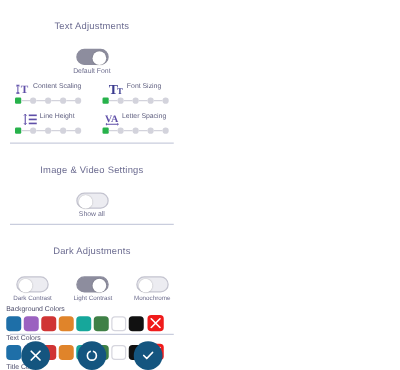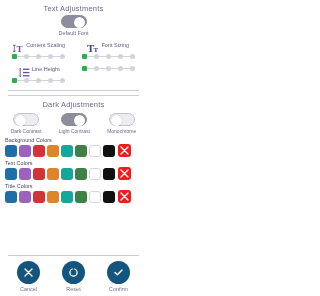--- a/index.html
+++ b/index.html
@@ -10,21 +10,21 @@
     overflow:hidden;
     color:#5b5b7a;
   }
   .panel{width:147px;height:296px;position:relative;box-sizing:border-box;}
 
   .section-title{
     text-align:center;
     font-size:7.5px;
     color:#6b6b90;
     letter-spacing:.2px;
-    margin:0;
+    margin:12px;
     padding:4px 0 2px 0;
     font-weight:400;
   }
   .divider{
     height:1px;background:#c9cddd;margin:3px 8px 0 8px;
   }
 
   
   .toggle-wrap{display:flex;flex-direction:column;align-items:center;}
   .toggle{
@@ -182,38 +182,58 @@
           <span class="track"></span>
           <span class="dot"></span>
           <span class="track"></span>
           <span class="dot"></span>
           <span class="track"></span>
           <span class="dot"></span>
         </div>
       </div>
 
       <div class="ta-cell">
+        <div class="ta-head">
+          <span class="ta-icon">
+            <svg viewBox="0 0 12 11" width="12" height="11">
+              <text x="0" y="7.6" font-family="Liberation Serif, serif" font-size="8" fill="#5f4fa8" font-weight="bold">VA</text>
+              <path d="M0.8 9.4 h9.8" stroke="#5f4fa8" stroke-width="0.8"></path>
+              <path d="M1.6 8.6 L0.7 9.4 L1.6 10.2" stroke="#5f4fa8" stroke-width="0.7" fill="none"></path>
+              <path d="M9.8 8.6 L10.7 9.4 L9.8 10.2" stroke="#5f4fa8" stroke-width="0.7" fill="none"></path>
+            </svg>
+          </span>
+          <span class="ta-label">Letter Spacing</span>
+        </div>
         <div class="slider">
           <span class="dot active"></span>
           <span class="track"></span>
           <span class="dot"></span>
           <span class="track"></span>
           <span class="dot"></span>
           <span class="track"></span>
           <span class="dot"></span>
           <span class="track"></span>
           <span class="dot"></span>
         </div>
       </div>
 
     </div>
   </div>
 
   <div class="divider"></div>
 
+  <div>
+    <div class="section-title">Image &amp; Video Settings</div>
+    <div class="toggle-wrap">
+      <div class="toggle off">
+        <div class="knob"></div>
+      </div>
+      <div class="toggle-label">Show all</div>
+    </div>
+  </div>
 
   <div class="divider" style="margin-top:4px;"></div>
 
   <div>
     <div class="section-title">Dark Adjustments</div>
 
     <div class="tri-toggles">
       <div class="toggle-wrap">
         <div class="toggle off">
           <div class="knob"></div>

